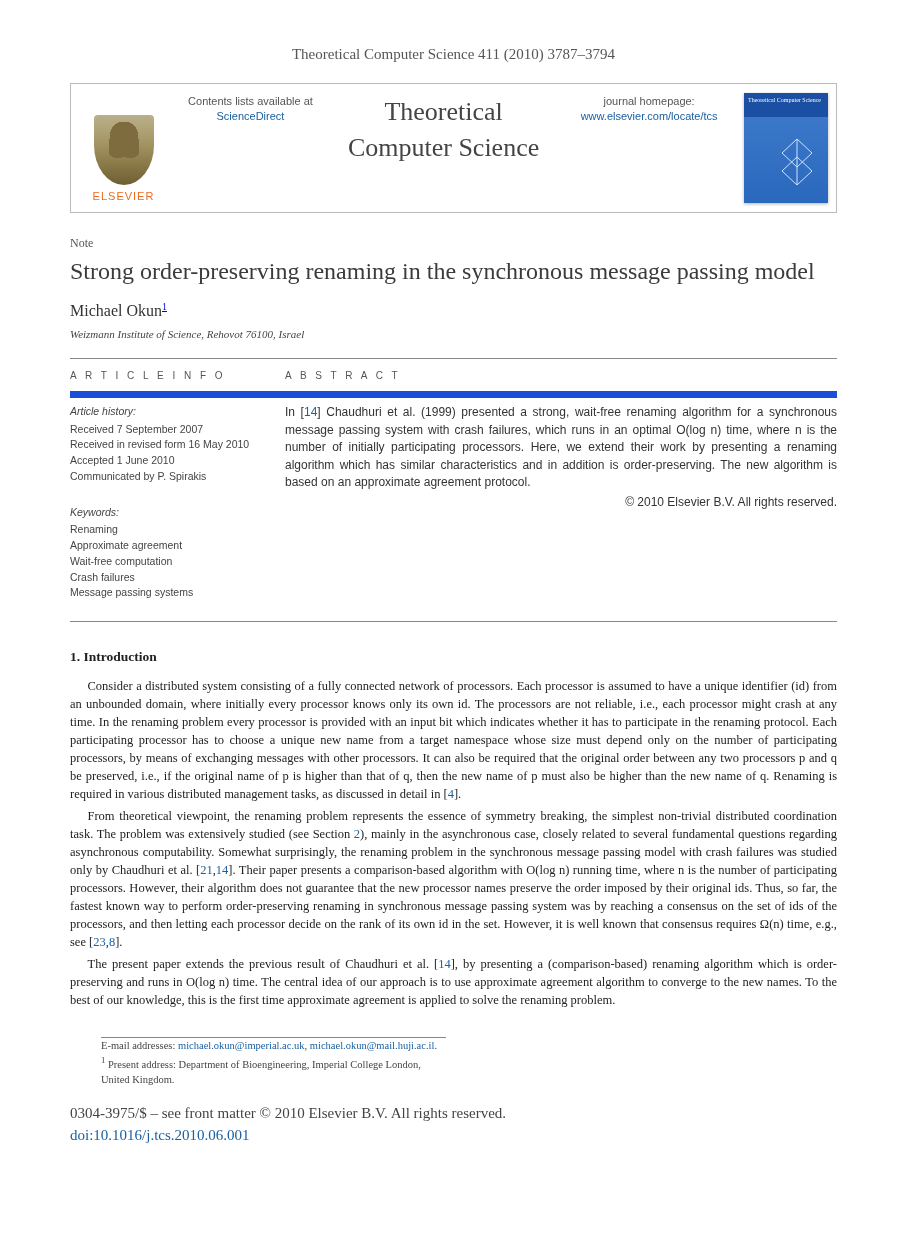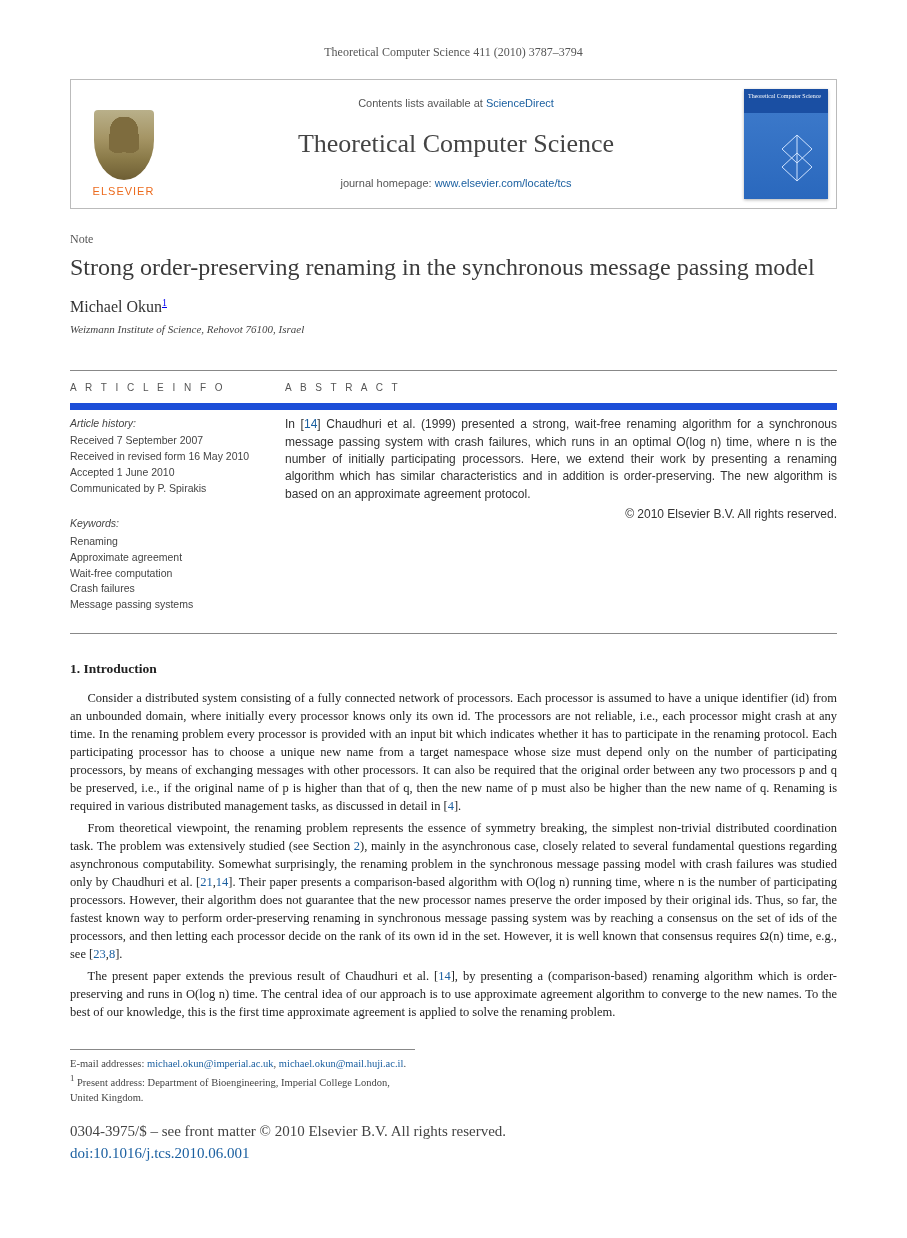--- a/index.html
+++ b/index.html
@@ -10,21 +10,21 @@
     margin: 0 auto;
     color: #222;
     font-size: 13px;
     line-height: 1.4;
   }
   .page {
     padding: 44px 70px 40px 70px;
   }
   .running-head {
     text-align: center;
-    font-size: 12px;
+    font-size: 15px;
     color: #555;
     margin-bottom: 18px;
   }
   .masthead {
     border: 1px solid #bbb;
     display: flex;
     align-items: stretch;
     margin-bottom: 22px;
     height: 130px;
   }
@@ -58,21 +58,21 @@
     color: #ec6b1e;
     font-family: Arial, sans-serif;
     font-size: 11px;
     letter-spacing: 1px;
     font-weight: 500;
   }
   .masthead-center {
     flex: 1;
     text-align: center;
     display: flex;
-    flex-direction: column;
+    flex-direction: row;
     justify-content: center;
     gap: 14px;
     padding: 10px 6px;
   }
   .contents-line {
     font-size: 11px;
     color: #555;
     font-family: Arial, sans-serif;
   }
   .contents-line a { color: #1a5fa0; text-decoration: none; }
@@ -122,21 +122,21 @@
   .author {
     font-size: 16px;
     color: #333;
     margin-bottom: 4px;
   }
   .author sup { font-size: 10px; color:#1a5fa0;}
   .affil {
     font-size: 11px;
     font-style: italic;
     color: #444;
-    margin-bottom: 32px;
+    margin-bottom: 16px;
   }
   hr.rule {
     border: none;
     border-top: 1px solid #888;
     margin: 6px 0 10px 0;
   }
   .two-col {
     display: flex;
     margin-bottom: 6px;
   }
@@ -186,25 +186,25 @@
     text-indent: 1.4em;
     margin-bottom: 4px;
     font-size: 12.5px;
     line-height: 1.44;
   }
   .body-section a, .abs-text a { color: #1a5fa0; text-decoration: none; }
   .ital { }
   .footnotes {
     margin-top: 28px;
     border-top: 1px solid #888;
-    padding-top: 6px;
     font-size: 10.5px;
     color: #444;
     line-height: 1.5;
     width: 45%;
+    margin-left: 31px;
   }
   .footnotes a { color: #1a5fa0; text-decoration: none; }
   .footer {
     margin-top: 14px;
     font-size: 15px;
     color: #444;
     line-height: 1.5;
   }
   .footer a { color: #1a5fa0; text-decoration: none; }
 </style>

